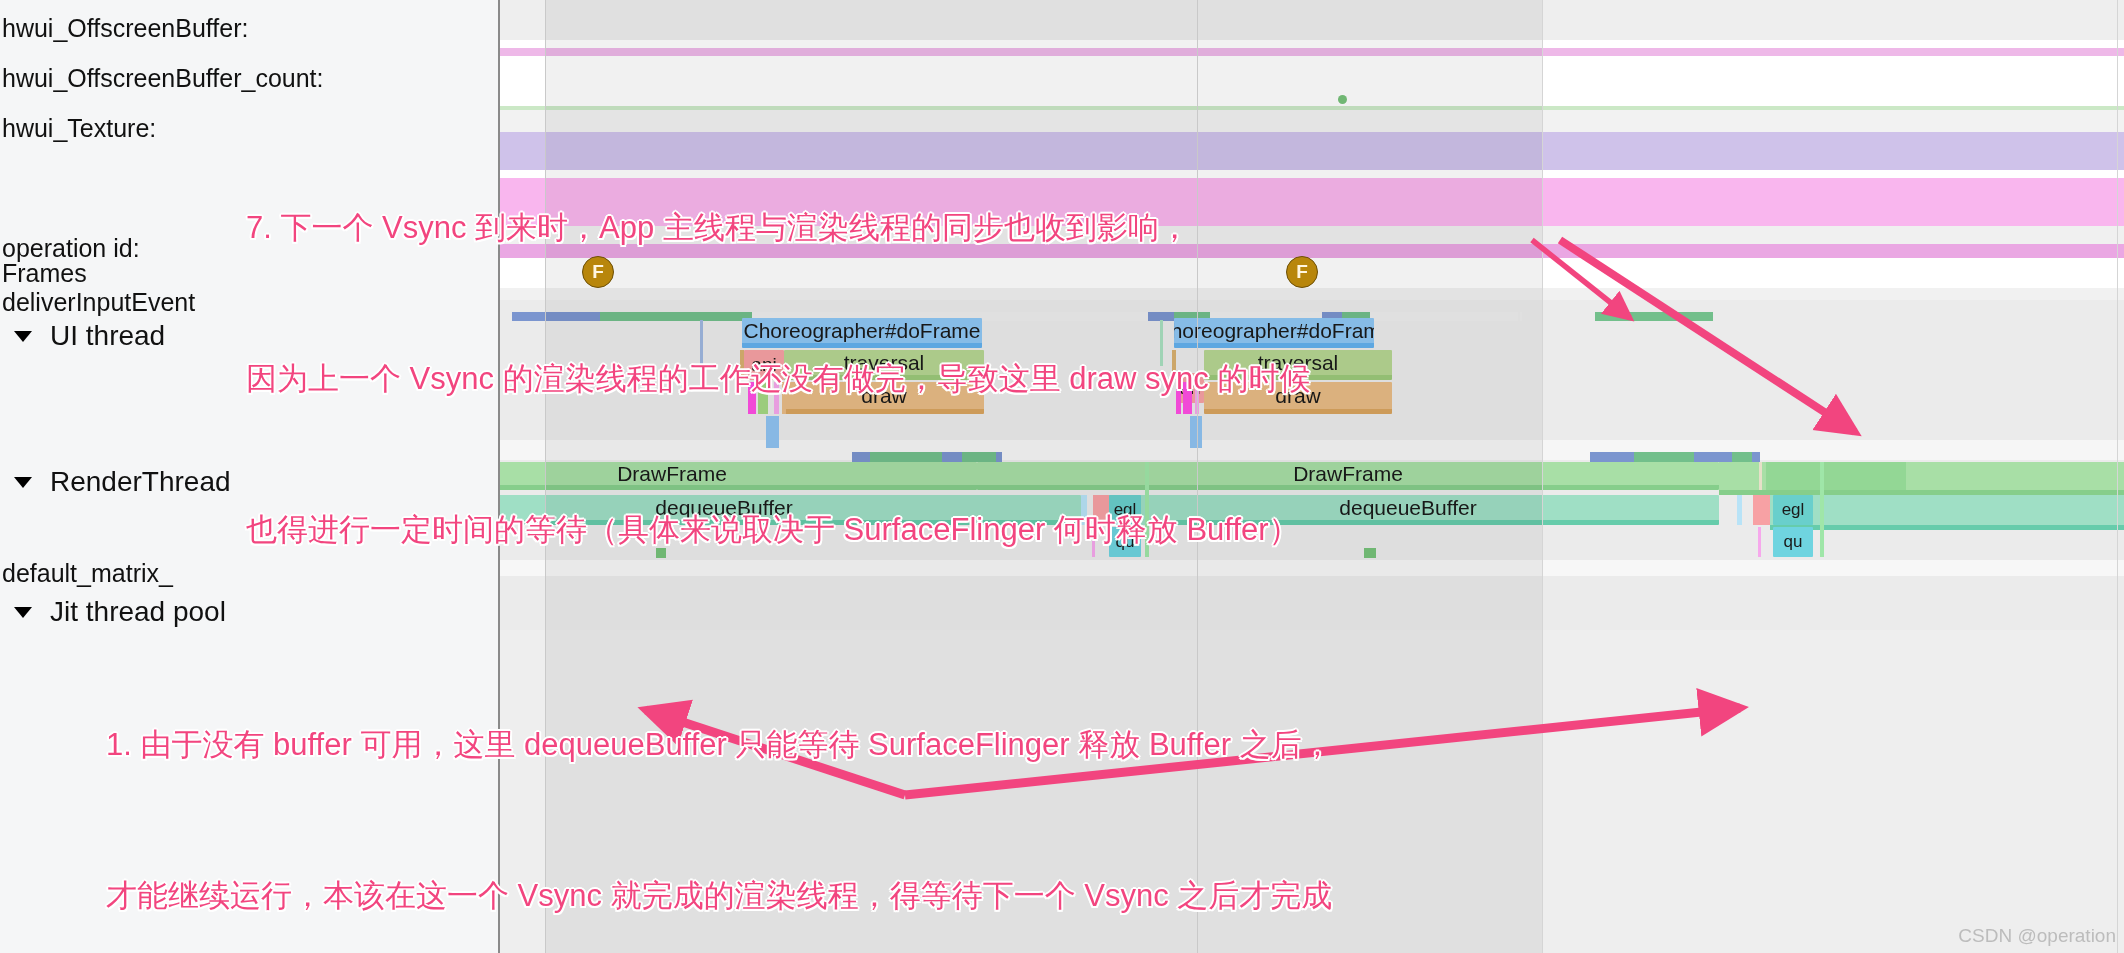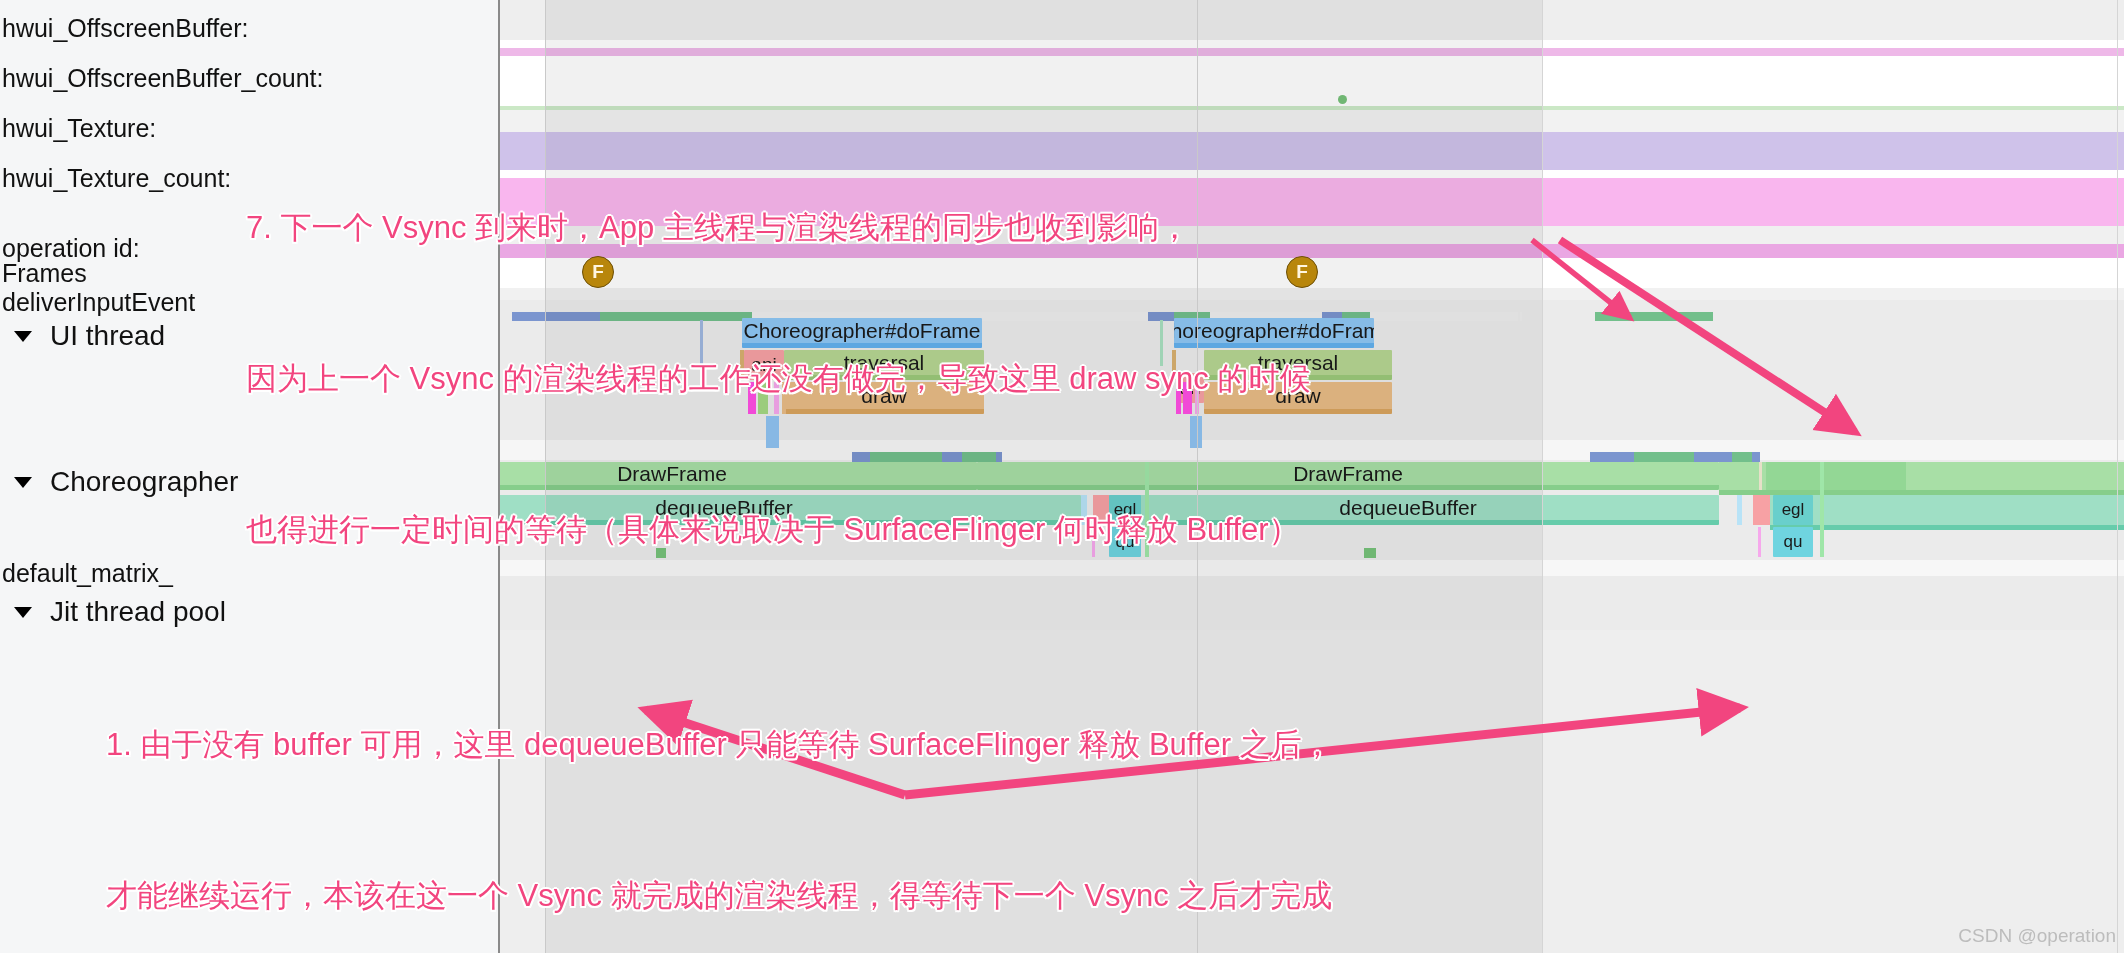--- a/index.html
+++ b/index.html
@@ -100,44 +100,41 @@
     </div>
 
     <div class="side-row" style="top:56px;height:44px;">
       <span class="lbl">hwui_OffscreenBuffer_count:</span>
     </div>
 
     <div class="side-row" style="top:106px;height:44px;">
       <span class="lbl">hwui_Texture:</span>
     </div>
 
-    <div class="side-row" style="top:156px;height:44px;">
-      <span class="lbl">hwui_Texture_count:</span>
-    </div>
 
     <div class="side-row" style="top:206px;height:44px;margin-top:20px;">
       <span class="lbl">operation id:</span>
     </div>
 
     <div class="side-row" style="top:258px;height:30px;text-align:right;">
       <span class="lbl">Frames</span>
     </div>
 
     <div class="side-row" style="top:287px;height:30px;">
       <span class="lbl">deliverInputEvent</span>
     </div>
 
     <div class="side-row indent" style="top:316px;height:40px;">
       <span class="caret"></span>
       <span class="lbl" style="font-size:28px;">UI thread</span>
     </div>
 
     <div class="side-row indent" style="top:462px;height:40px;">
       <span class="caret"></span>
-      <span class="lbl" style="font-size:28px;">Choreographer</span>
+      <span class="lbl" style="font-size:28px;">RenderThread</span>
     </div>
 
     <div class="side-row" style="top:553px;height:40px;">
       <span class="lbl">default_matrix_</span>
     </div>
 
     <div class="side-row indent" style="top:592px;height:40px;">
       <span class="caret"></span>
       <span class="lbl" style="font-size:28px;">Jit thread pool</span>
     </div>

